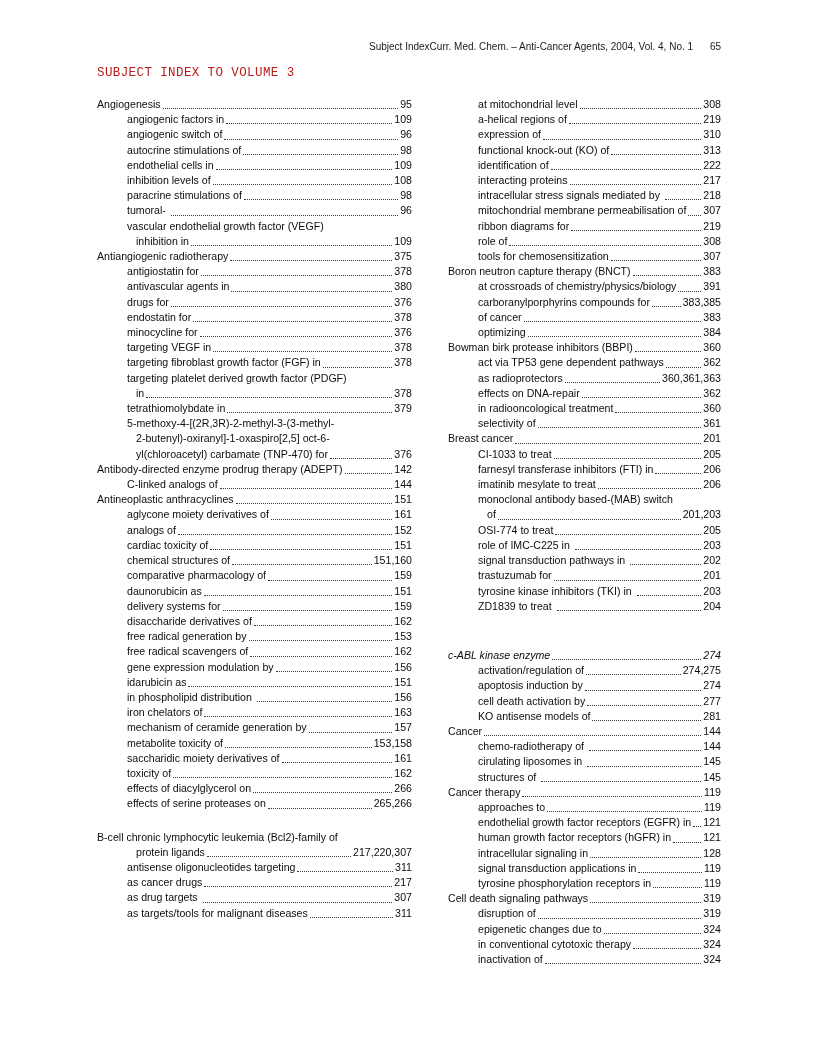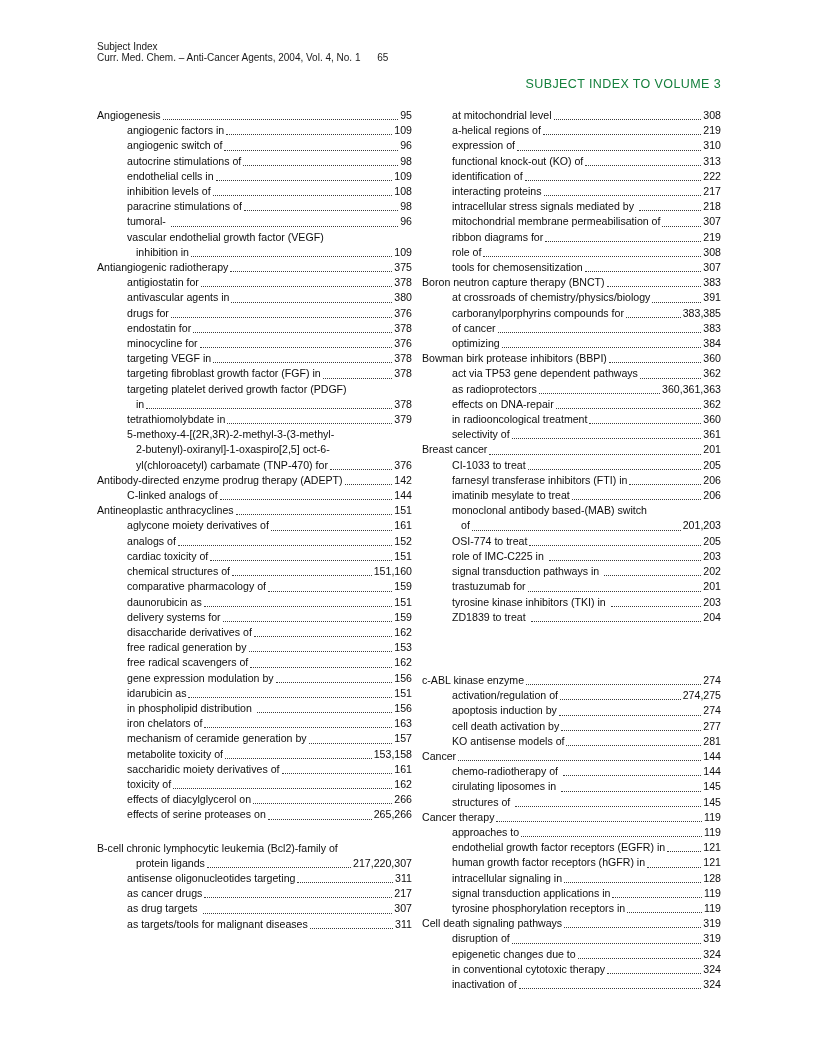--- a/index.html
+++ b/index.html
@@ -17,40 +17,40 @@
     overflow: hidden;
   }
   .page {
     position: absolute;
     left: 97px;
     right: 95px;
     top: 41px;
   }
   .running-head {
     display: flex;
-    justify-content: flex-start;
+    justify-content: flex-end;
     align-items: baseline;
     font-size: 10px;
     color: #1a1a1a;
-    flex-direction: column;
   }
   .rh-right { white-space: nowrap; }
   .rh-page { margin-left: 14px; margin-top: 26px; }
   .doc-title {
-    text-align: right;
+    text-align: left;
     font-size: 12.5px;
     font-weight: normal;
     letter-spacing: 0.4px;
     margin: 14px 0 0 0;
-    color: #15803d;
+    color: #b91c1c;
+    font-family: Liberation Mono, monospace;
   }
   .columns {
     display: flex;
     margin-top: 17px;
-    gap: 10px;
+    gap: 36px;
     justify-content: center;
   }
   .col {
     font-size: 10.6px;
     line-height: 15.2px;
     color: #0d0d0d;
   }
   .col-left { flex: 0 0 315px; }
   .col-right { flex: 1 1 auto; }
   .entry {
@@ -503,21 +503,21 @@
         <div class="entry indent-1">
           <span class="entry-text">tyrosine kinase inhibitors (TKI) in </span>
           <span class="dots"></span>
           <span class="page-ref">203</span>
         </div>
         <div class="entry indent-1">
           <span class="entry-text">ZD1839 to treat </span>
           <span class="dots"></span>
           <span class="page-ref">204</span>
         </div>
-        <div class="entry indent-0" style="margin-top: 48px;">
+        <div class="entry indent-0" style="margin-top: 34px; font-style: italic;">
           <span class="entry-text">c-ABL kinase enzyme</span>
           <span class="dots"></span>
           <span class="page-ref">274</span>
         </div>
         <div class="entry indent-1">
           <span class="entry-text">activation/regulation of</span>
           <span class="dots"></span>
           <span class="page-ref">274,275</span>
         </div>
         <div class="entry indent-1">

